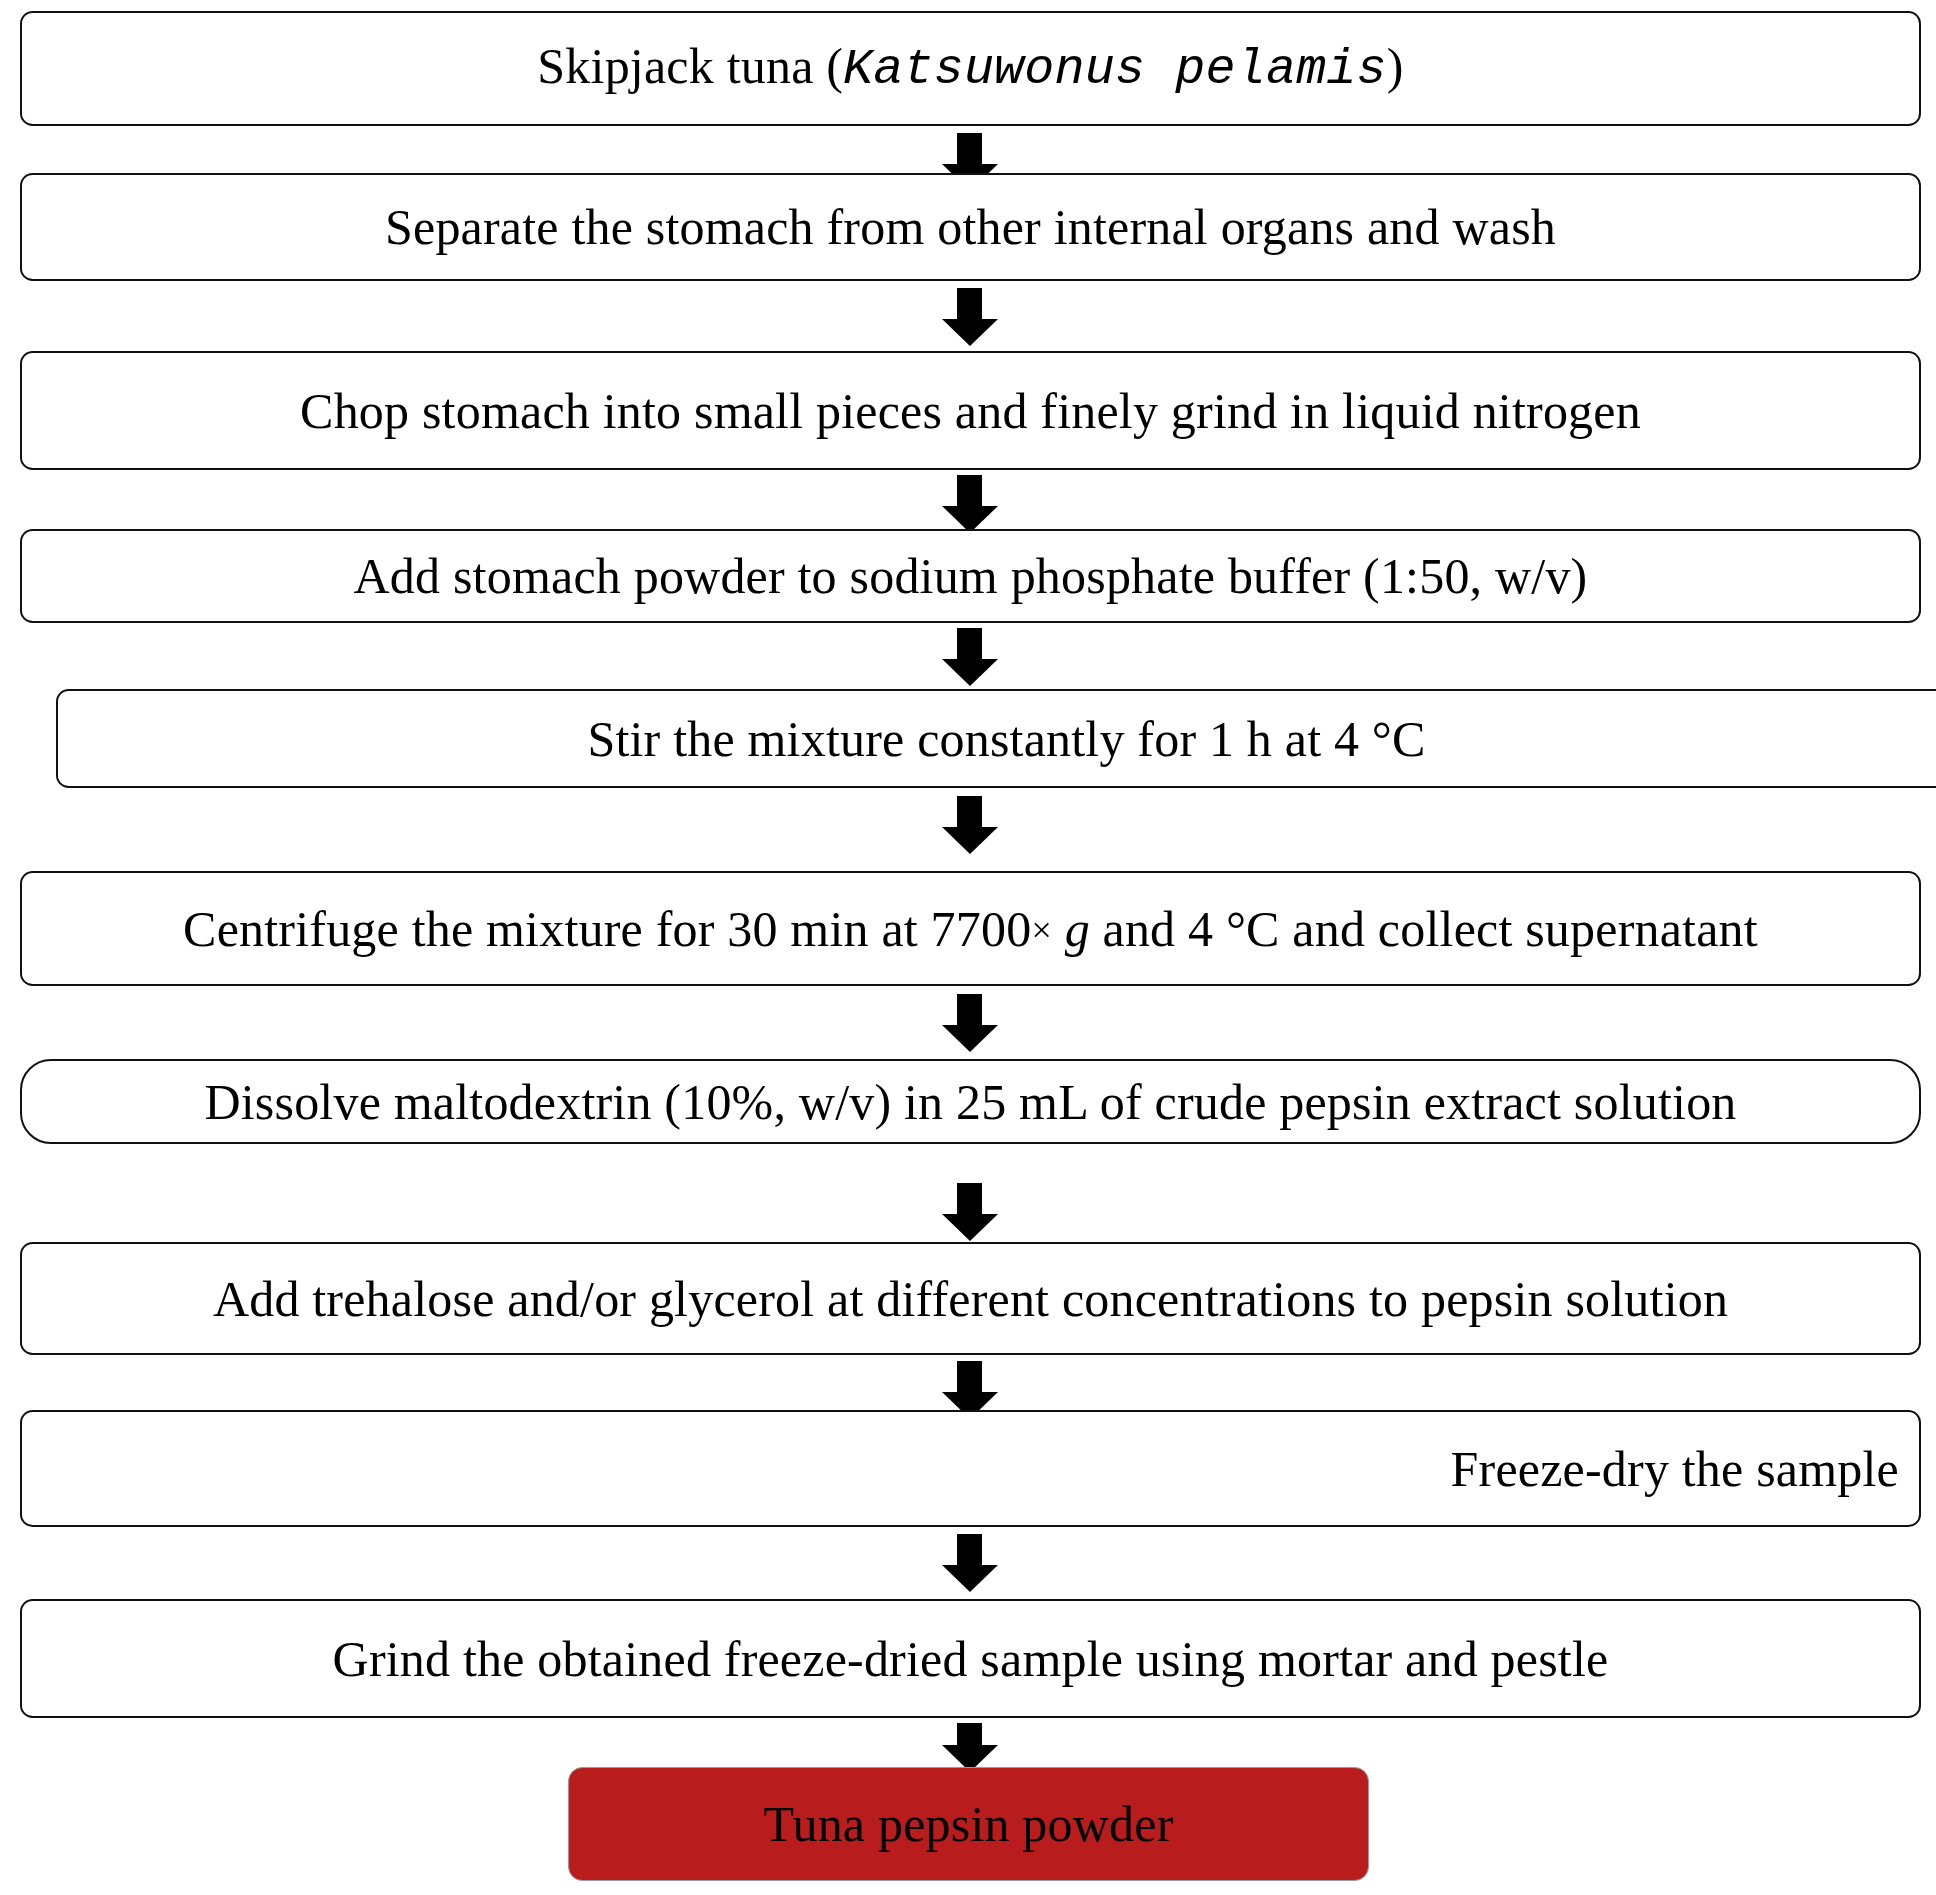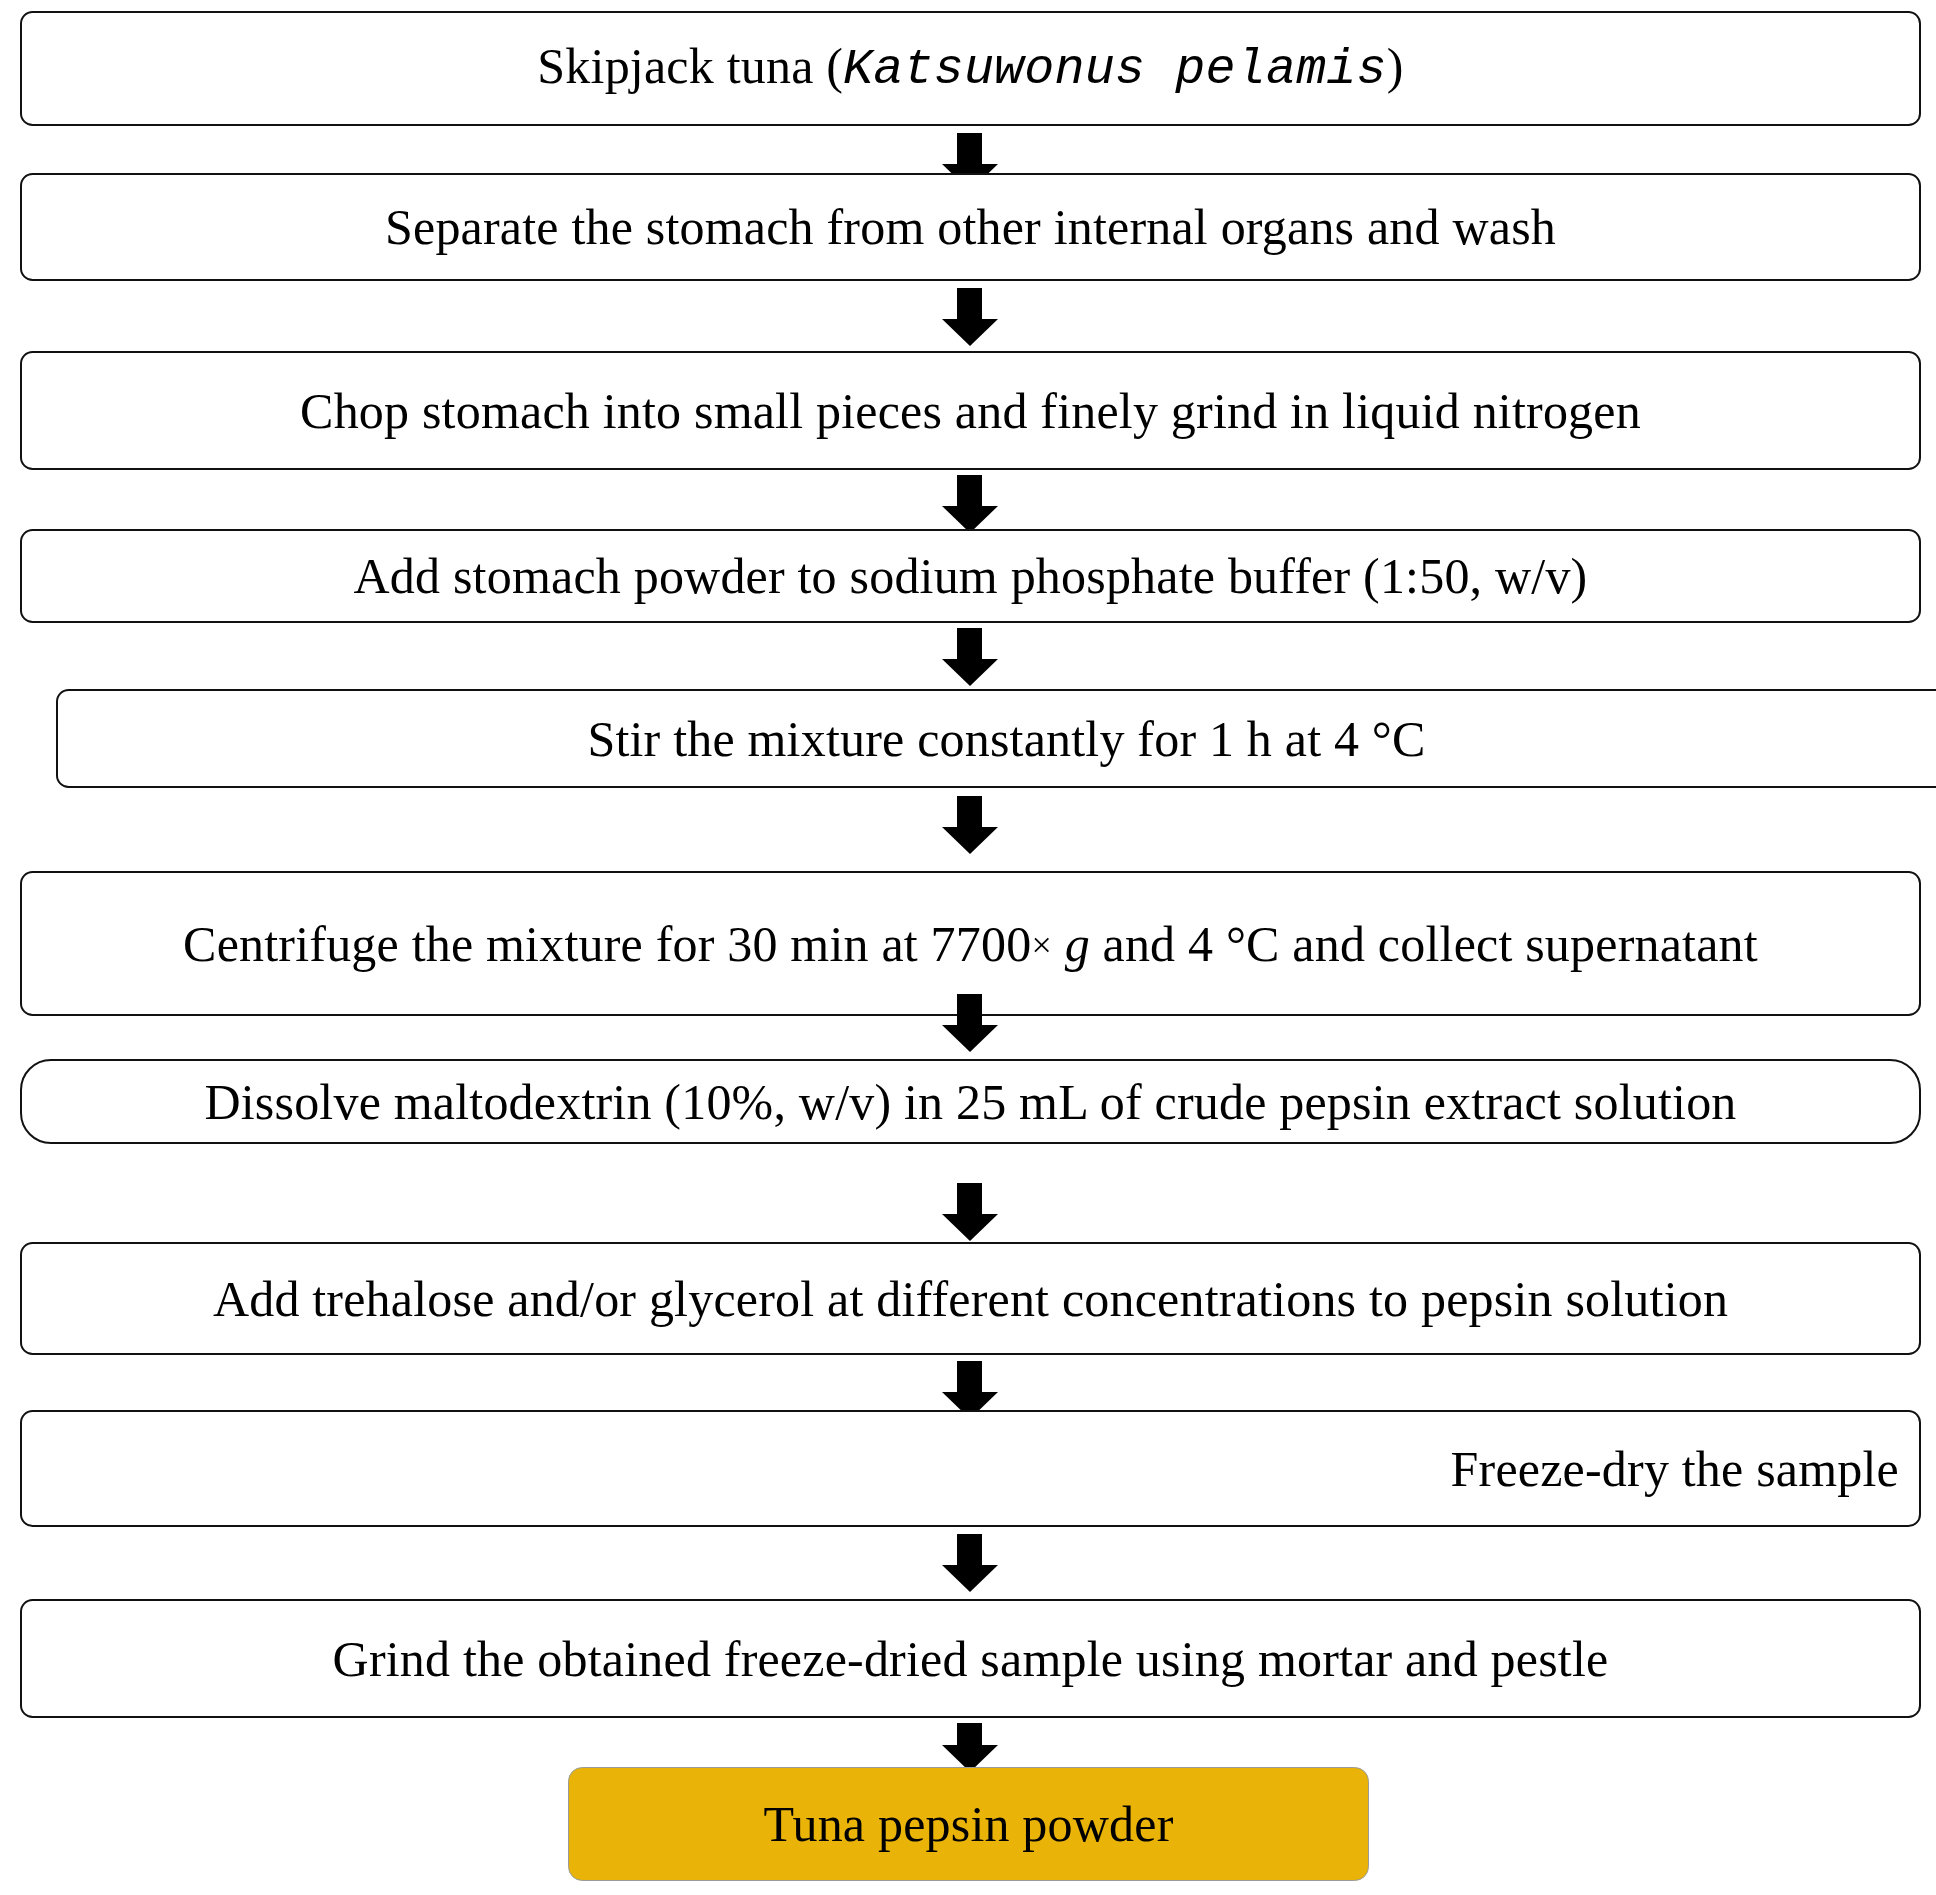--- a/index.html
+++ b/index.html
@@ -32,21 +32,21 @@
     background: #ffffff;
     display: flex;
     align-items: center;
     justify-content: center;
     text-align: center;
   }
 
   .flow-step.terminal {
     left: 568px;
     width: 801px;
-    background: #eab308;
+    background: #b91c1c;
     border: 1.4px solid #9a9a9a;
     border-radius: 14.4px;
   }
 
   .step-label {
     font-size: 50px;
     line-height: 1.12;
     letter-spacing: 0.2px;
     padding: 0 20px;
     white-space: nowrap;
@@ -132,21 +132,21 @@
 
   <div class="flow-step" style="top:689px; height:99px;margin-left:36px;">
     <div class="step-label">Stir the mixture constantly for 1 h at 4 °C</div>
   </div>
 
   <div class="flow-arrow" style="top:796px; height:58px;">
     <div class="shaft" style="height:31px;"></div>
     <div class="head" style="top:31px;"></div>
   </div>
 
-  <div class="flow-step" style="top:871px; height:145px;">
+  <div class="flow-step" style="top:871px; height:115px;">
     <div class="step-label">
       <span>Centrifuge the mixture for 30 min at 7700</span><span class="times">×</span> <span class="ital">g</span><span> and 4 °C  and collect supernatant</span>
     </div>
   </div>
 
   <div class="flow-arrow" style="top:994px; height:58px;">
     <div class="shaft" style="height:31px;"></div>
     <div class="head" style="top:31px;"></div>
   </div>
 

